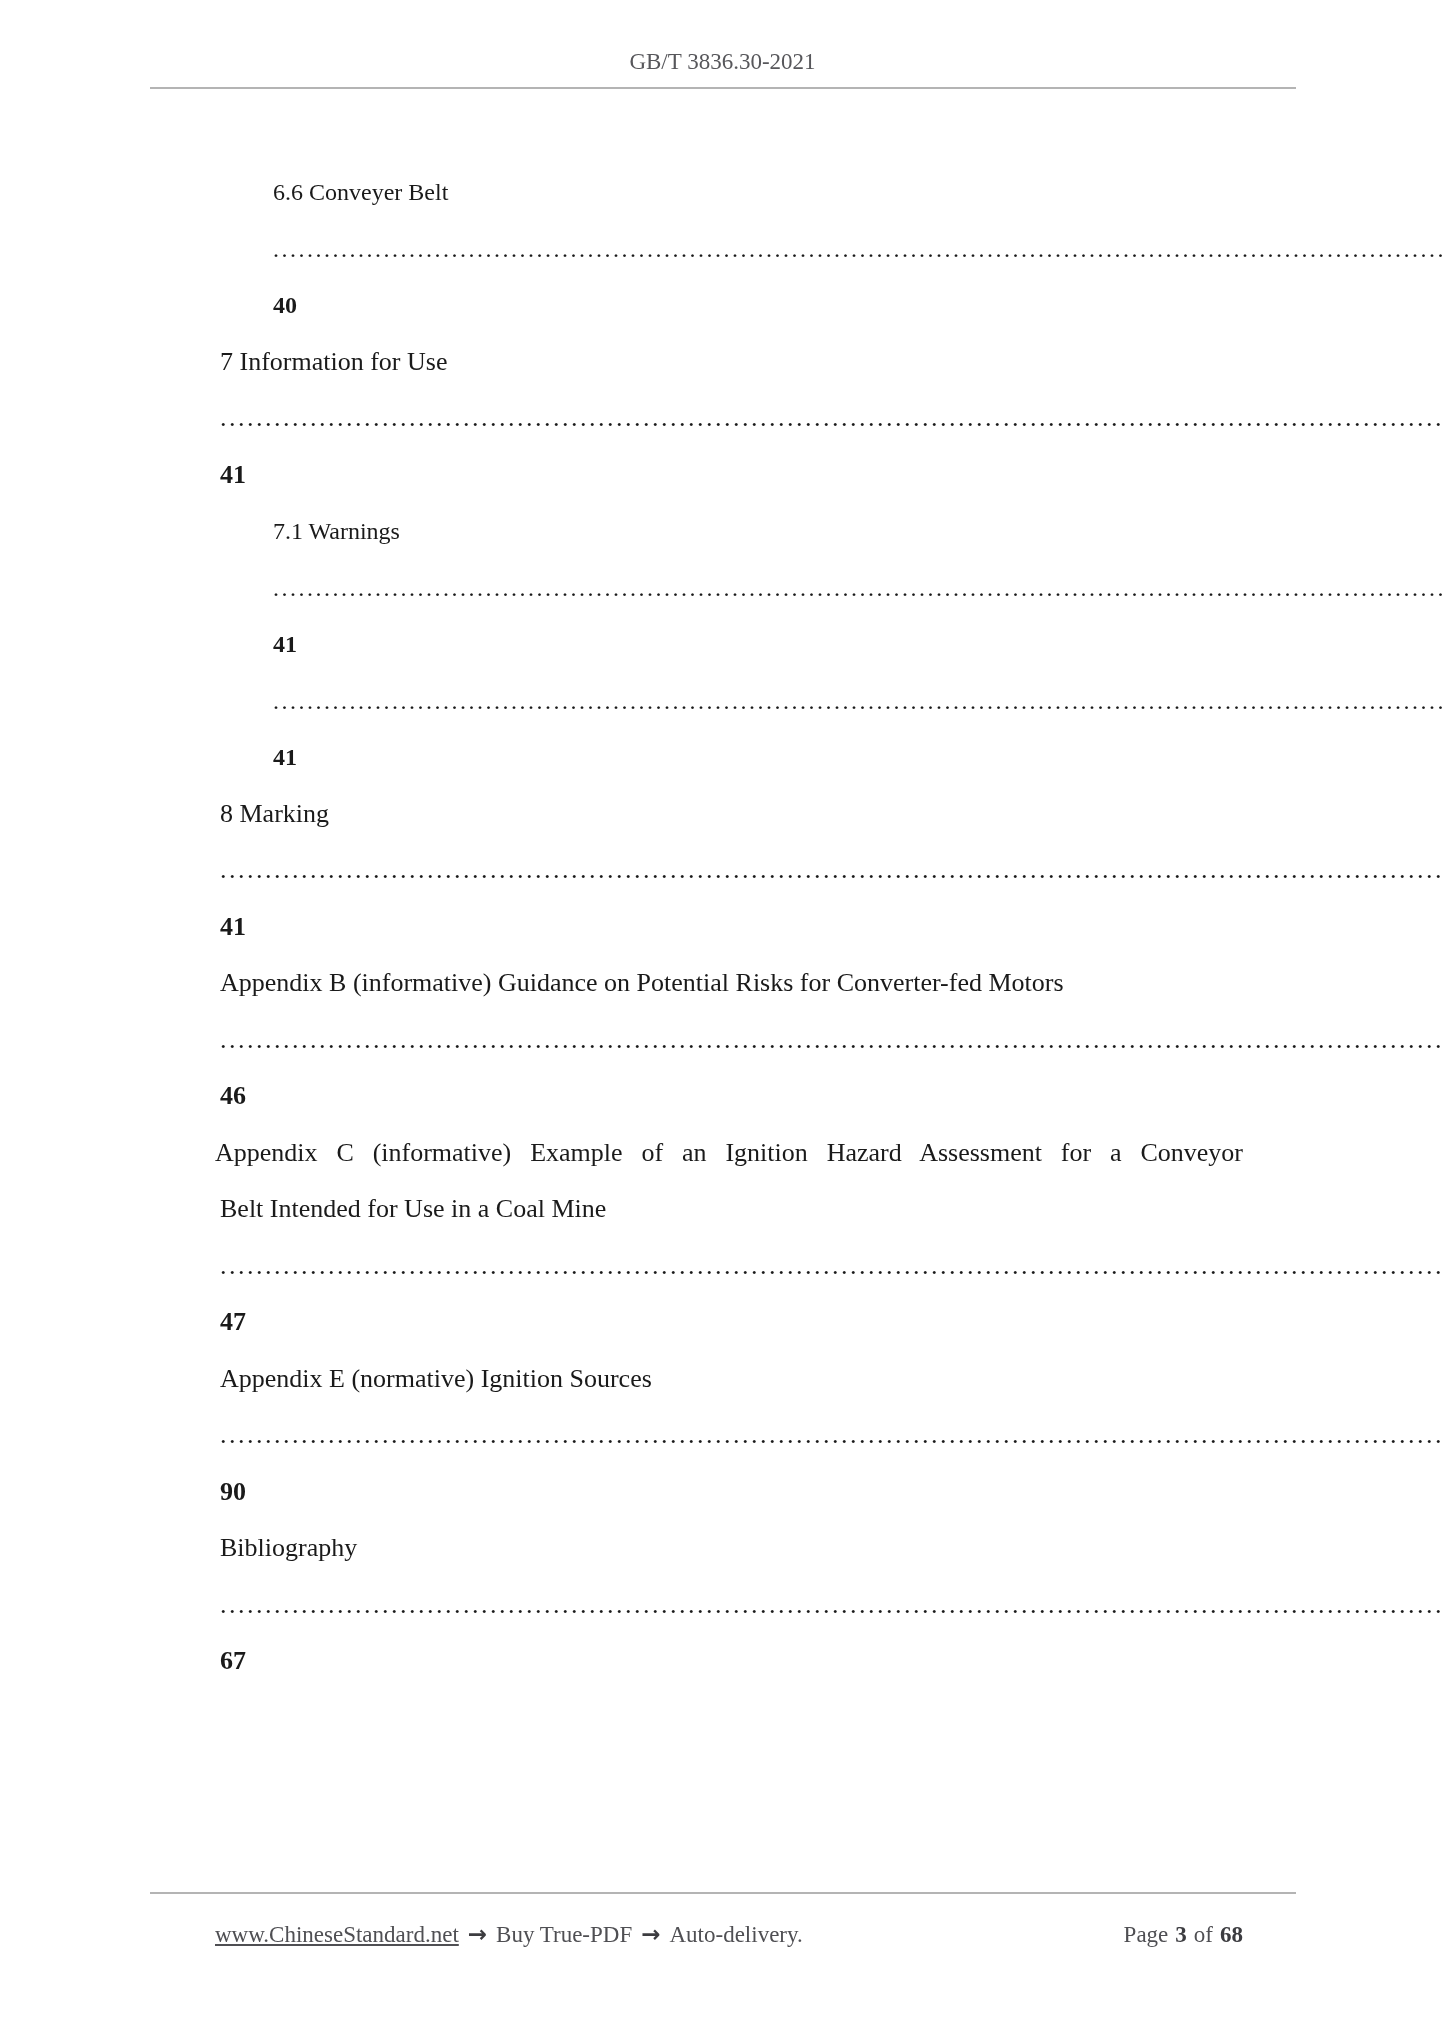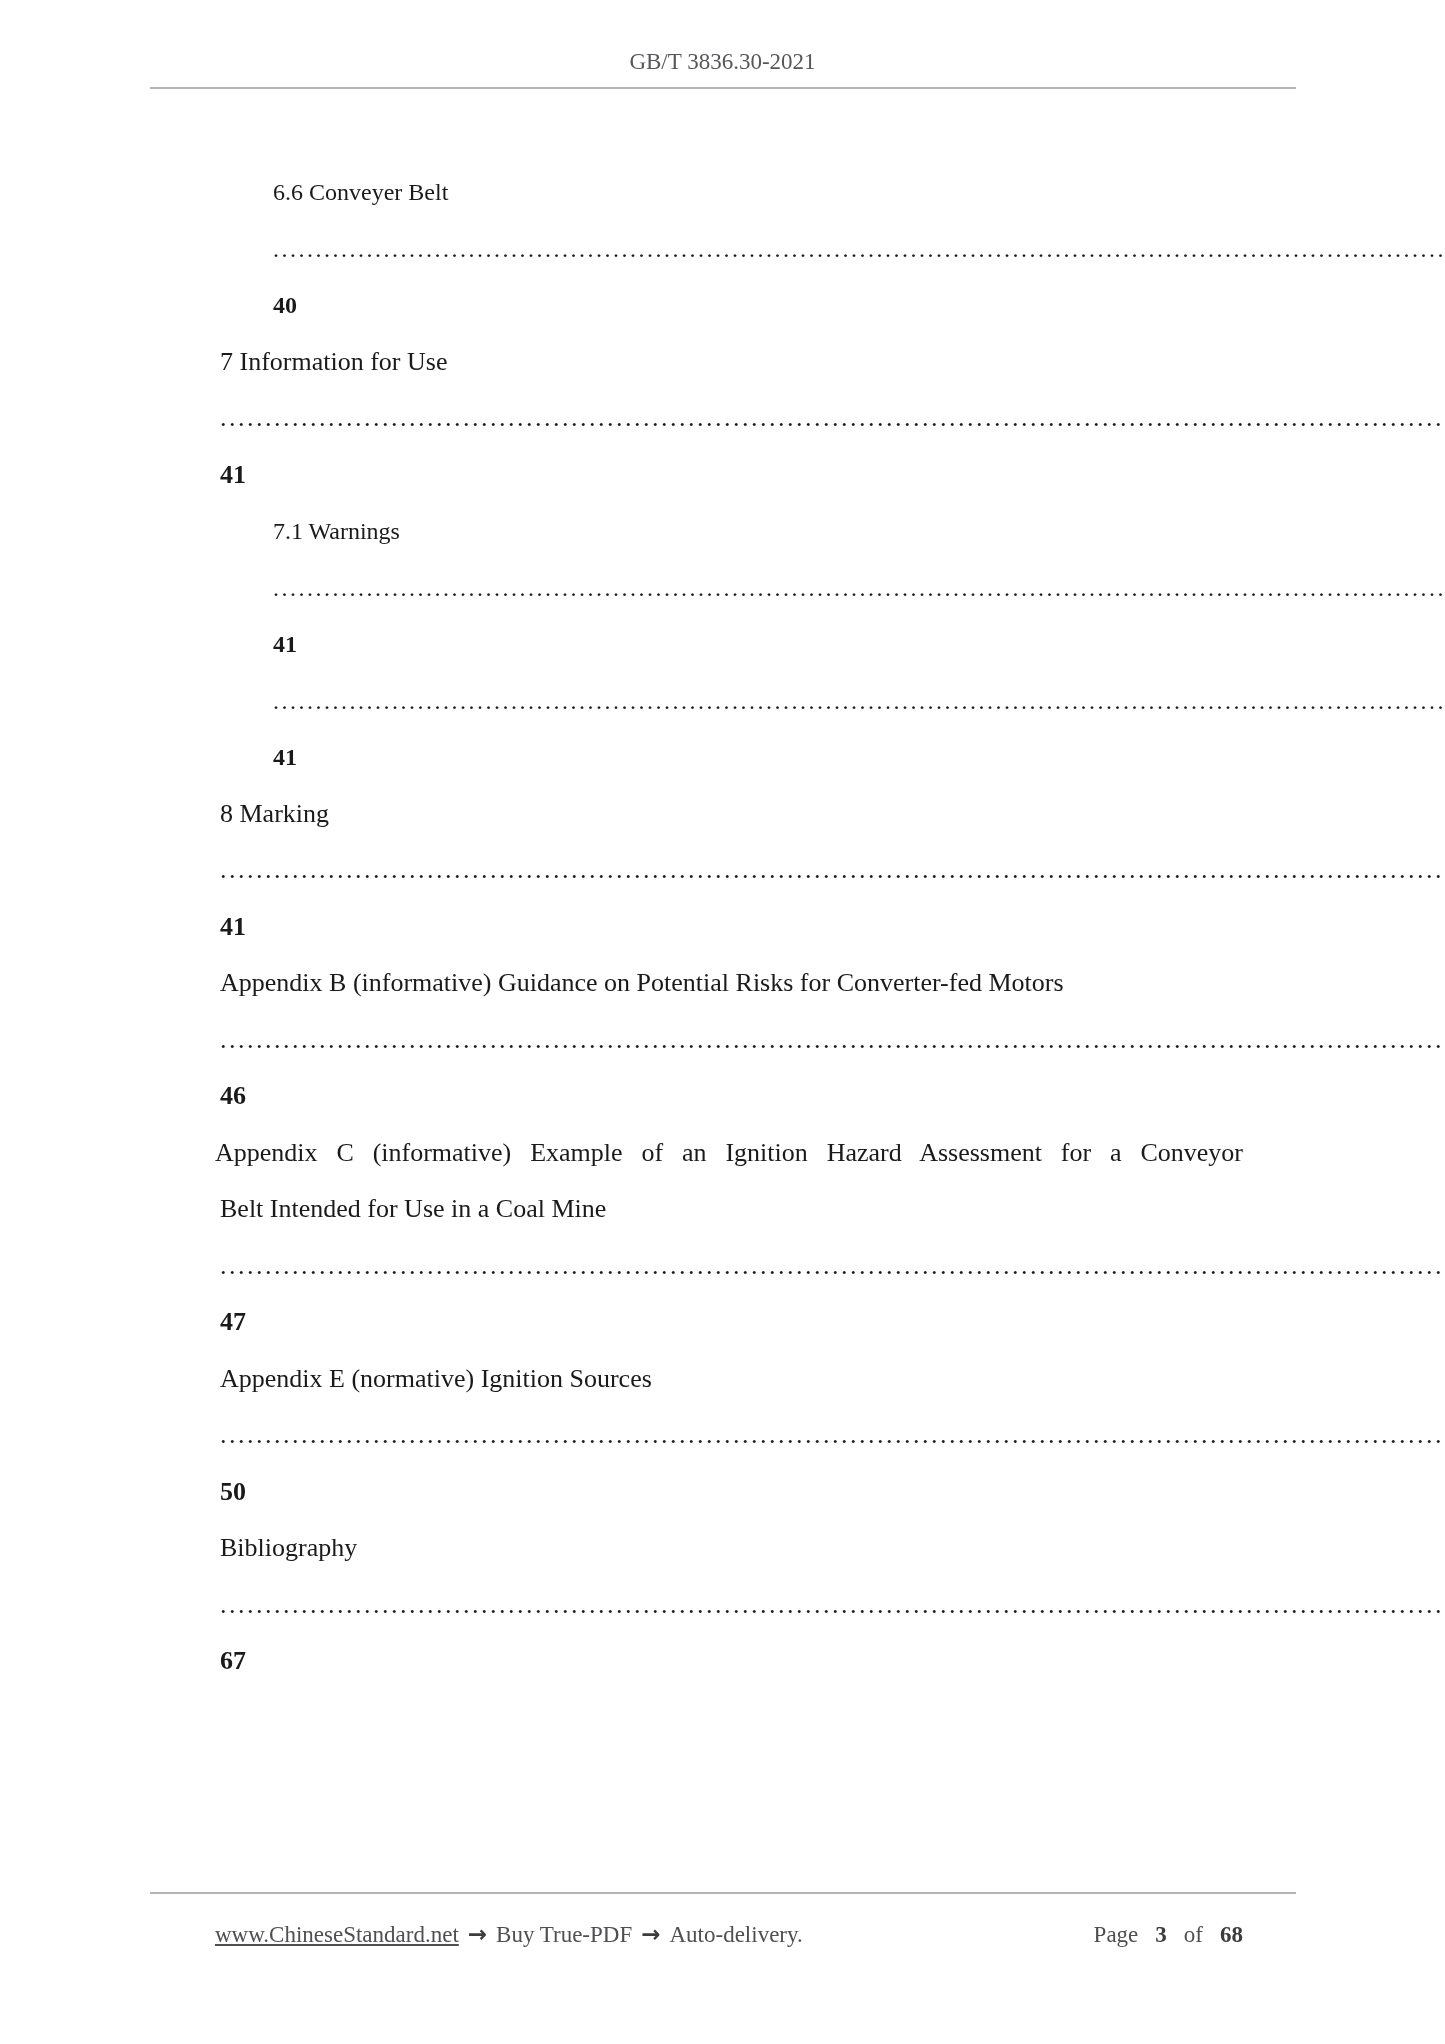--- a/index.html
+++ b/index.html
@@ -32,21 +32,21 @@
   .l1 { text-align:justify; text-align-last:justify; }
 
   .footer {
     position:absolute; top:1912px; left:215px; width:1028px;
     display:flex; align-items:baseline; font-size:23px; line-height:44px; color:#4f4f53;
   }
   .site { text-decoration:underline; color:#4f4f53; cursor:pointer; }
   .arrow { font-family:"DejaVu Sans",sans-serif; font-weight:bold; margin:0 9px; color:#3c3c40; }
   .f-right { margin-left:auto; white-space:nowrap; }
   .f-right .num { font-weight:bold; color:#3c3c40; }
-  .f-right span { margin-left:17px; }
+  .f-right span { margin-left:7px; }
 </style>
 </head>
 <body>
 
 <div class="page">
 
   <div class="hdr">GB/T 3836.30-2021</div>
   <div class="rule top"></div>
 
   <div class="toc">
@@ -93,21 +93,21 @@
         <span class="t">Belt Intended for Use in a Coal Mine</span>
         <span class="dots"></span>
         <span class="pg">47</span>
       </div>
     </div>
 
 
     <div class="row">
       <span class="t">Appendix E (normative) Ignition Sources</span>
       <span class="dots"></span>
-      <span class="pg">50</span>
+      <span class="pg">90</span>
     </div>
 
     <div class="row">
       <span class="t">Bibliography</span>
       <span class="dots"></span>
       <span class="pg">67</span>
     </div>
 
   </div>
 

